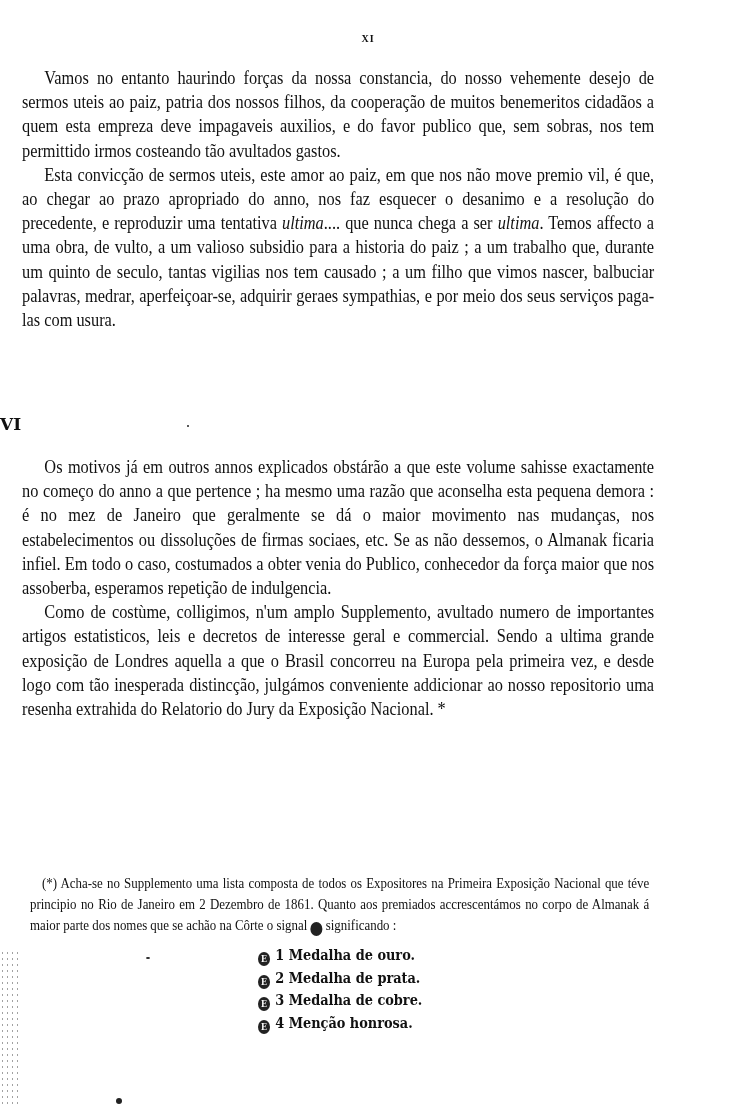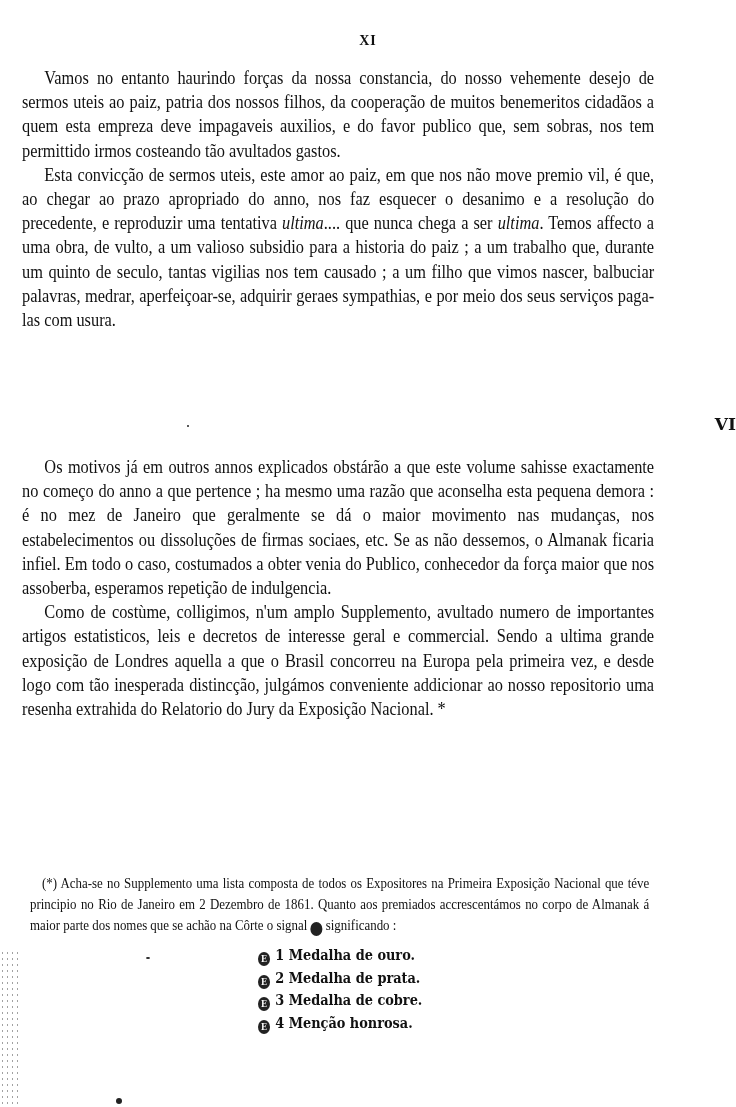--- a/index.html
+++ b/index.html
@@ -3,34 +3,34 @@
 <meta charset="utf-8">
 <style>
   html, body { margin: 0; padding: 0; background: #ffffff; }
   body {
     width: 736px; height: 1107px; position: relative; overflow: hidden;
     font-family: "Liberation Serif", "DejaVu Serif", serif;
     color: #111111;
   }
   .page-number {
     position: absolute; top: 33px; left: 0; width: 736px; text-align: center;
-    font-size: 14px; font-weight: bold; letter-spacing: 1px;
+    font-size: 10px; font-weight: bold; letter-spacing: 1px;
   }
   .body-text {
     position: absolute; left: 22px; width: 632px;
     font-size: 19px; line-height: 24.2px; text-align: justify;
     transform: scaleX(0.86); transform-origin: left top;
     width: 735px;
   }
   .body-text p { margin: 0; text-indent: 26px; }
   .body-text p .it { font-style: italic; }
   #sec1 { top: 66px; }
   #sec2 { top: 455px; }
   .section-heading {
-    position: absolute; top: 414px; left: 0; width: 736px; text-align: right;
+    position: absolute; top: 414px; left: 0; width: 736px; text-align: left;
     font-size: 17px; font-weight: bold; font-family: "DejaVu Serif", serif;
   }
   .footnote {
     position: absolute; top: 873px; left: 30px; width: 720px;
     font-size: 15px; line-height: 21px; text-align: justify;
     transform: scaleX(0.86); transform-origin: left top;
   }
   .footnote p { margin: 0; text-indent: 14px; }
   .medal-list {
     position: absolute; top: 944px; left: 258px;

